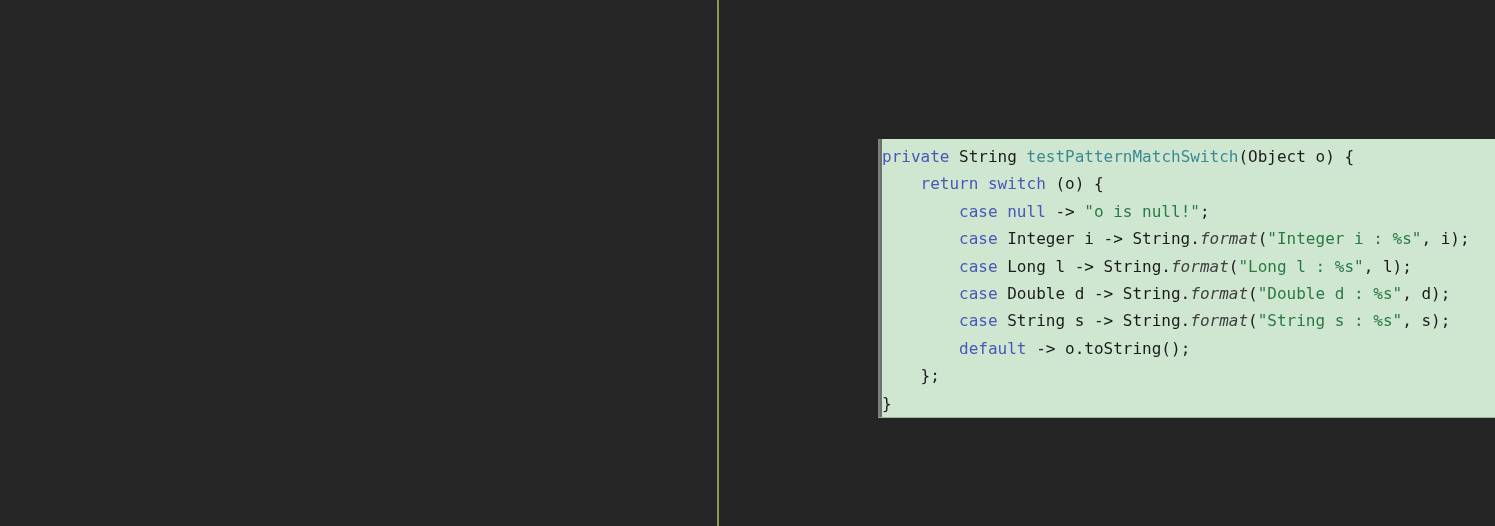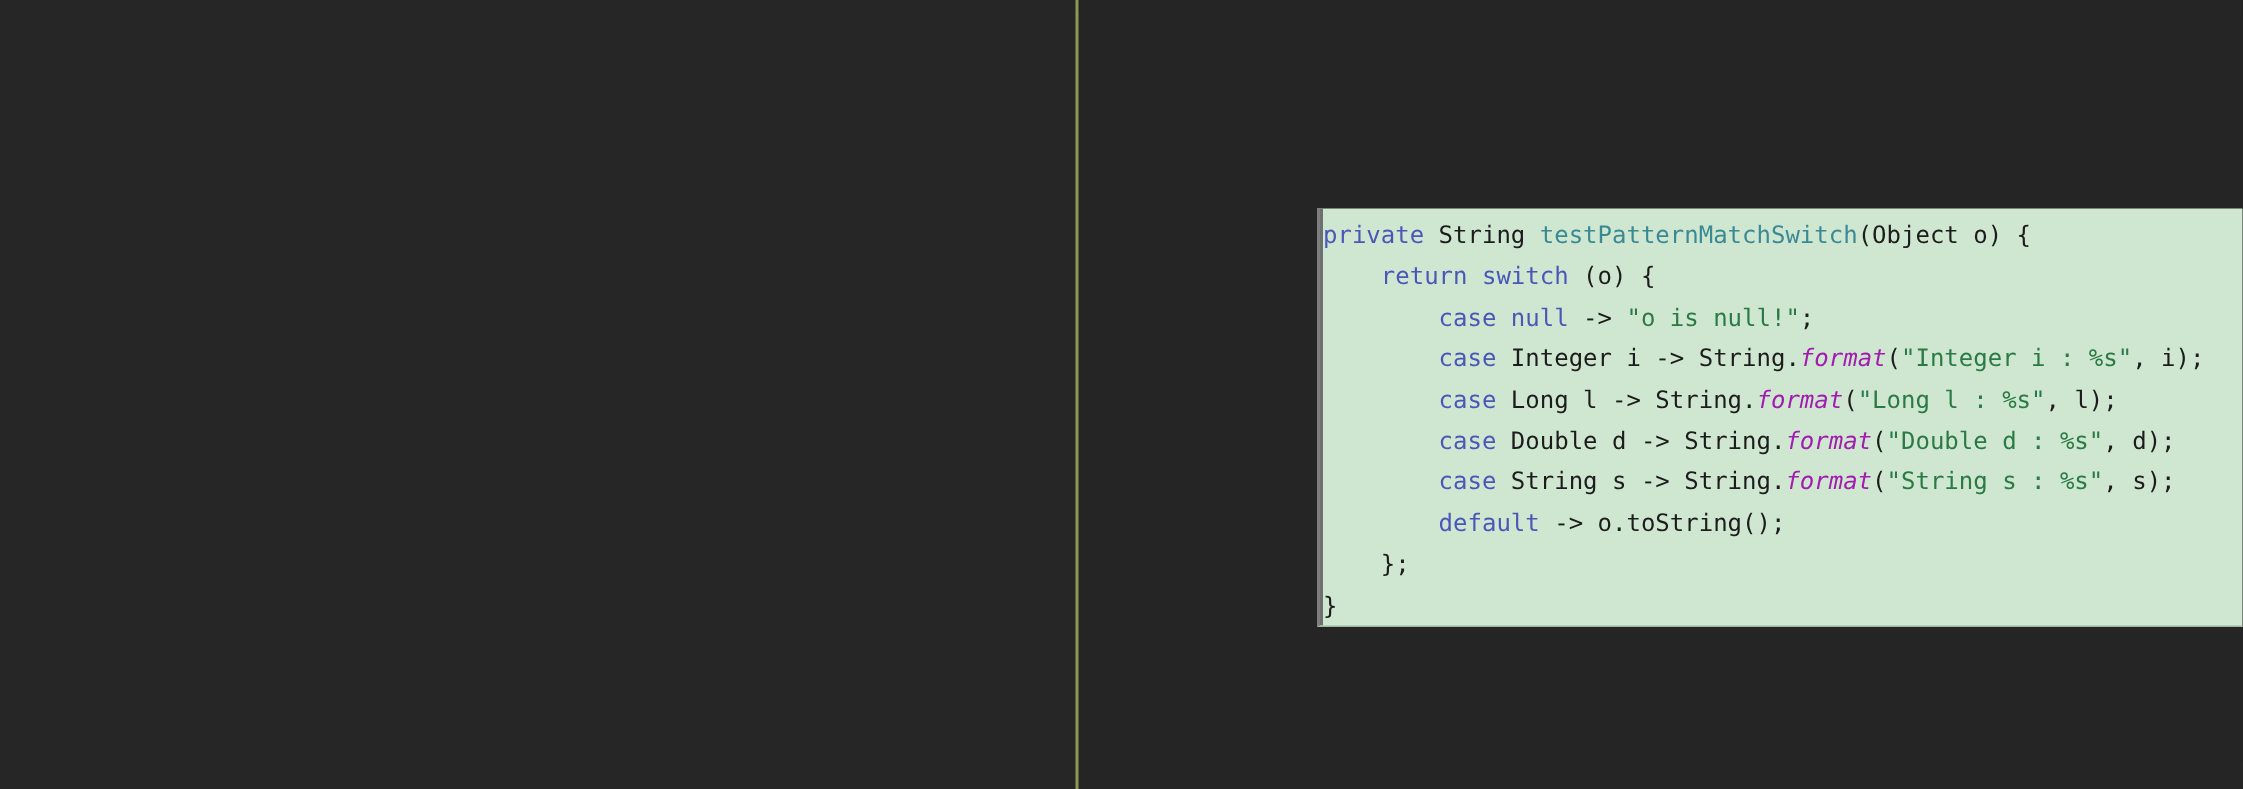--- a/index.html
+++ b/index.html
@@ -92,21 +92,21 @@
     white-space: pre;
     letter-spacing: 0px;
     -webkit-font-smoothing: none;
   }
 
   .ln { display: block; height: 27.4px; }
 
   .tok-kw   { color: #4957b8; }
   .tok-type { color: #1c1c1c; }
   .tok-fn   { color: #3a8a95; }
-  .tok-meth { color: #a21caf; font-style: italic; }
+  .tok-meth { color: #404040; font-style: italic; }
   .tok-str  { color: #2a7a45; }
   .tok-pl   { color: #1c1c1c; }
 </style>
 </head>
 <body>
 
 <div class="screen">
 
   <div class="top-strip"></div>
 

